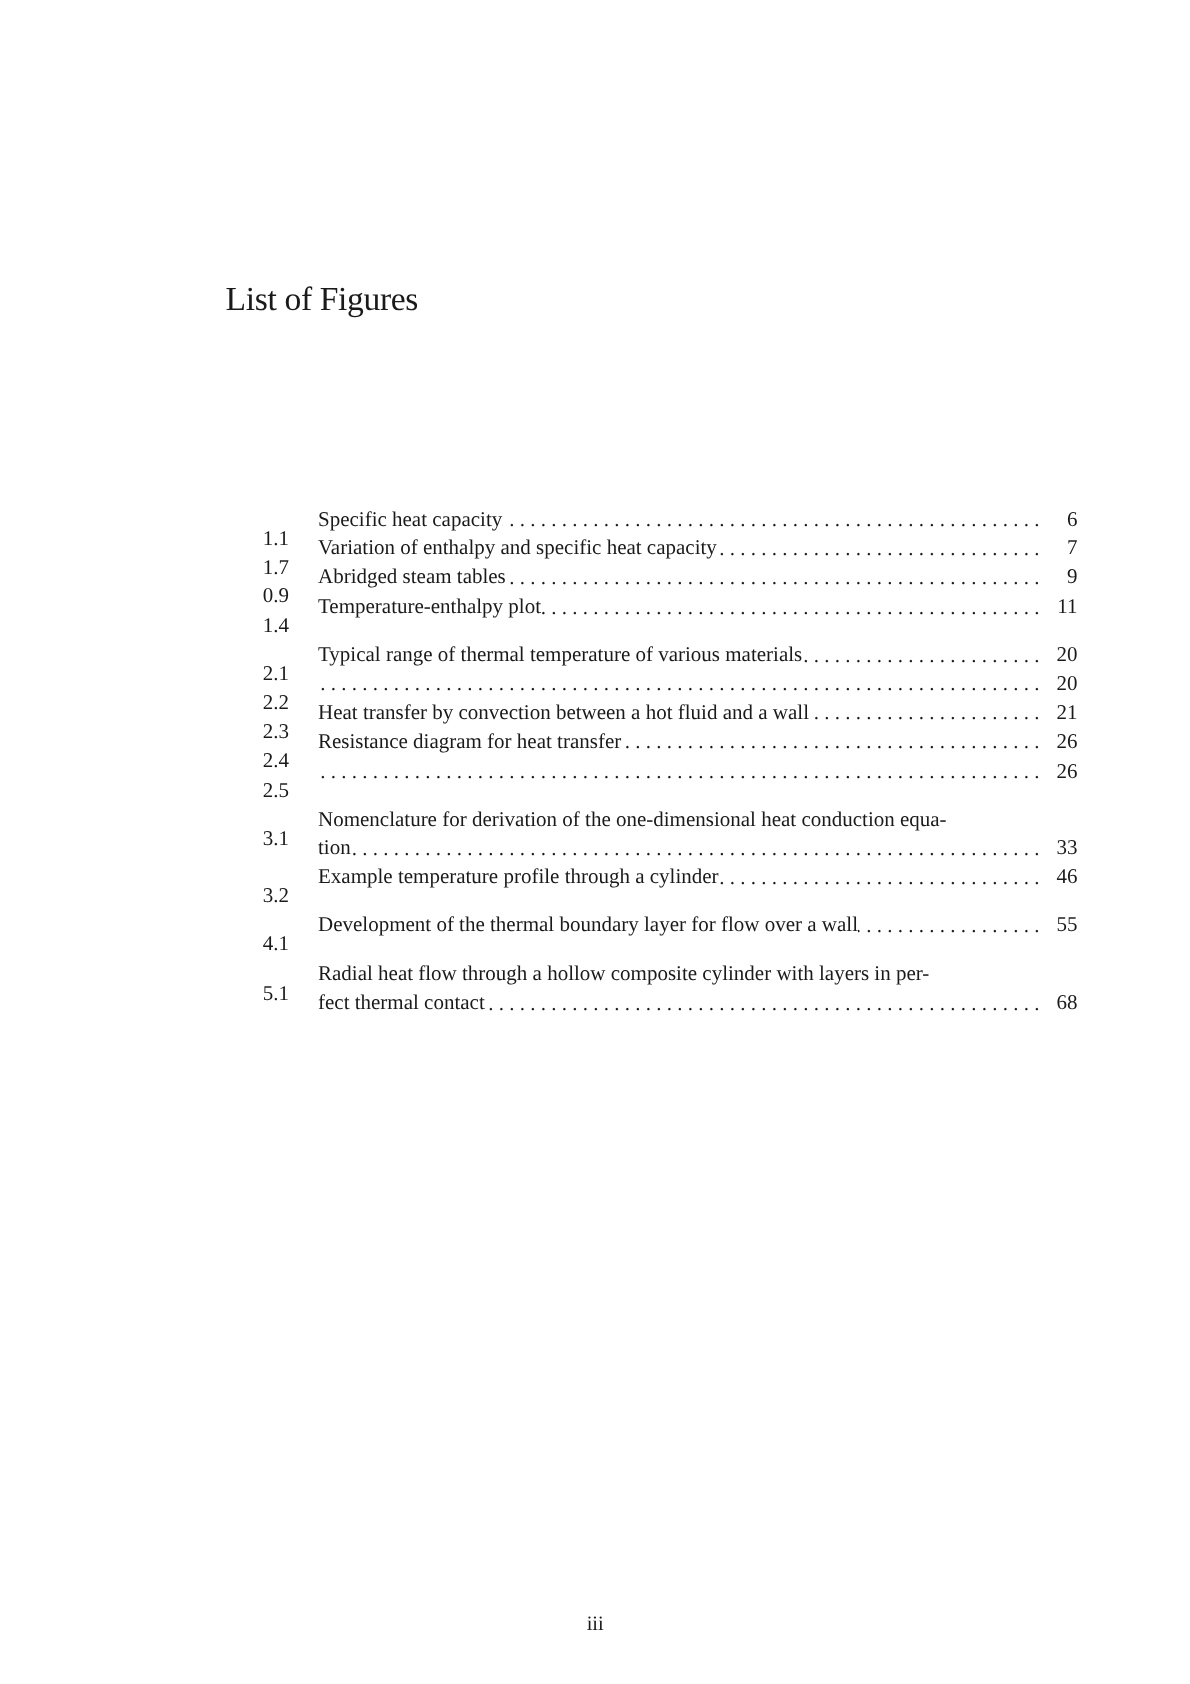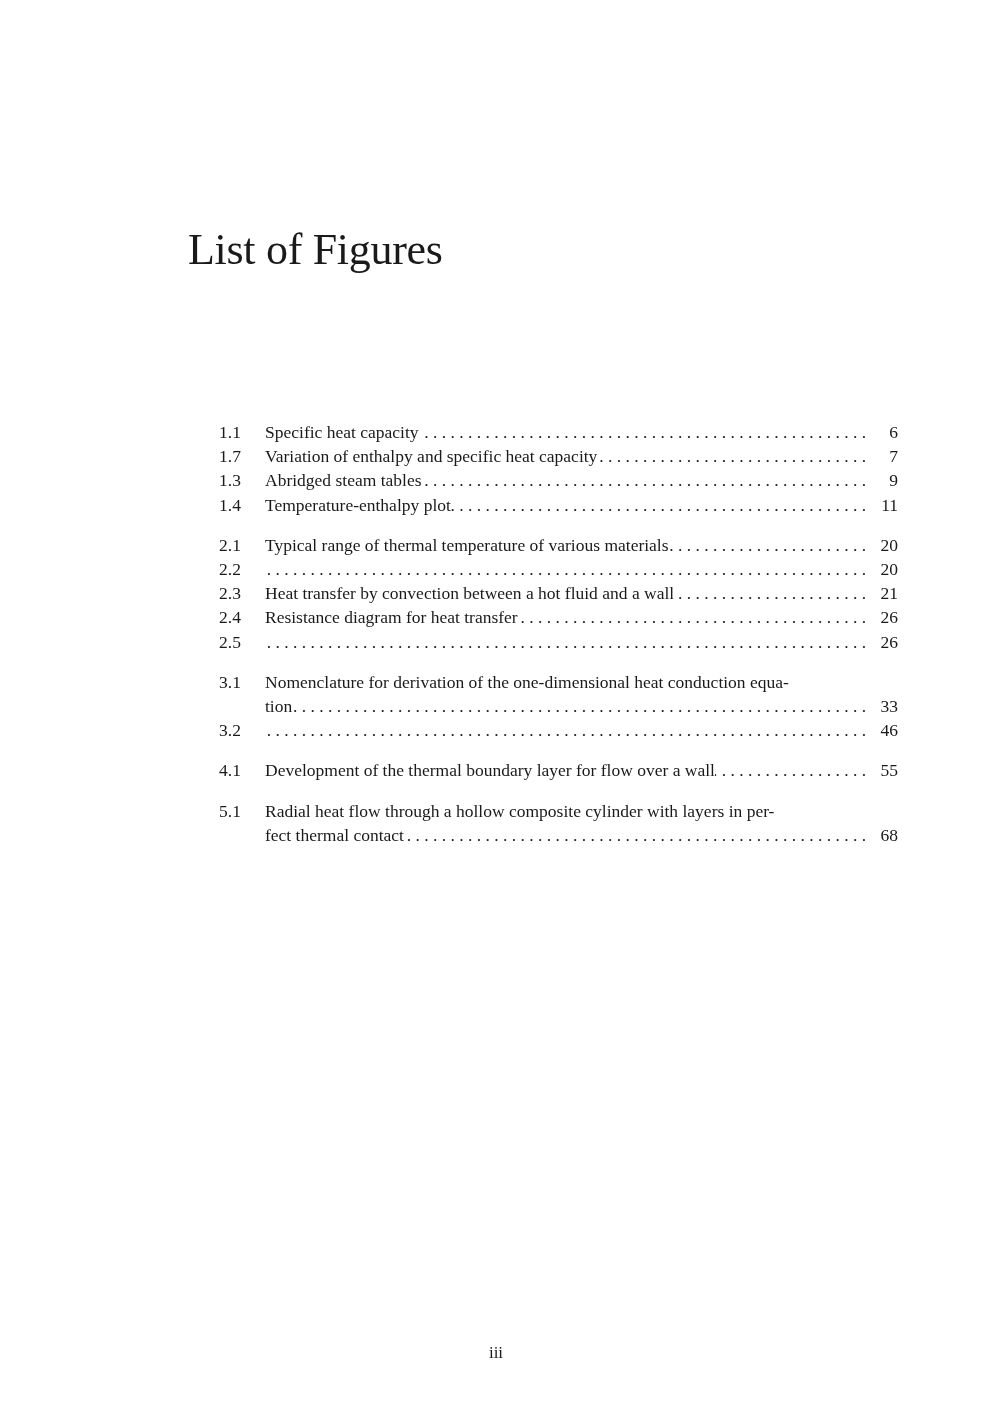--- a/index.html
+++ b/index.html
@@ -1,23 +1,23 @@
 <!DOCTYPE html>
 <html><head>
 <meta charset="utf-8">
 <style>
   html, body { margin: 0; padding: 0; background: #ffffff; }
   body { width: 992px; height: 1403px; position: relative; overflow: hidden;
          font-family: "Liberation Serif", "DejaVu Serif", serif; color: #1a1a1a; }
-  .title { position: absolute; left: 188px; top: 226px; font-size: 44px; font-weight: normal;
+  .title { position: absolute; left: 188px; top: 226px; font-size: 28px; font-weight: normal;
            margin: 0; letter-spacing: -0.3px; line-height: 48px; }
   .lof { position: absolute; left: 219px; top: 420px; width: 679px; font-size: 17.5px; }
   .group { margin-bottom: 16px; }
   .entry { position: relative; line-height: 24.2px; }
-  .num { position: absolute; left: 0; top: 0; width: 45px; }
+  .num { position: absolute; left: 0; top: 16px; width: 45px; }
   .body { margin-left: 46px; margin-right: 32px; }
   .firstline { display: block; }
   .lastline { display: flex; align-items: baseline; }
   .text { white-space: nowrap; flex: 0 0 auto; }
   .leader { flex: 1 1 auto; overflow: hidden; white-space: nowrap; text-align: right;
             letter-spacing: 0; padding-left: 4px; direction: rtl; }
   .page { position: absolute; right: 0; bottom: 0; text-align: right; width: 30px; }
   .pagenum { position: absolute; left: 0; width: 992px; top: 1343px; text-align: center; font-size: 17px; }
 </style>
 </head>
@@ -42,21 +42,21 @@
       <span class="num">1.7</span>
       <div class="body">
           <div class="lastline">
         <span class="text">Variation of enthalpy and specific heat capacity</span>
         <span class="leader">. . . . . . . . . . . . . . . . . . . . . . . . . . . . . . . . . . . . . . . . . . . . . . . . . . . . . . . . . . . . . . . . . . . . .</span>
       </div>
         </div>
       <span class="page">7</span>
     </div>
     <div class="entry">
-      <span class="num">1.3</span>
+      <span class="num">0.9</span>
       <div class="body">
           <div class="lastline">
         <span class="text">Abridged steam tables</span>
         <span class="leader">. . . . . . . . . . . . . . . . . . . . . . . . . . . . . . . . . . . . . . . . . . . . . . . . . . . . . . . . . . . . . . . . . . . . .</span>
       </div>
         </div>
       <span class="page">9</span>
     </div>
     <div class="entry">
       <span class="num">1.4</span>
@@ -130,20 +130,21 @@
           <span class="text">tion</span>
           <span class="leader">. . . . . . . . . . . . . . . . . . . . . . . . . . . . . . . . . . . . . . . . . . . . . . . . . . . . . . . . . . . . . . . . . . . . .</span>
         </div>
       </div>
       <span class="page">33</span>
     </div>
     <div class="entry">
       <span class="num">3.2</span>
       <div class="body">
           <div class="lastline">
+        <span class="text">Example temperature profile through a cylinder</span>
         <span class="leader">. . . . . . . . . . . . . . . . . . . . . . . . . . . . . . . . . . . . . . . . . . . . . . . . . . . . . . . . . . . . . . . . . . . . .</span>
       </div>
         </div>
       <span class="page">46</span>
     </div>
   </div>
 
   <div class="group">
     <div class="entry">
       <span class="num">4.1</span>

